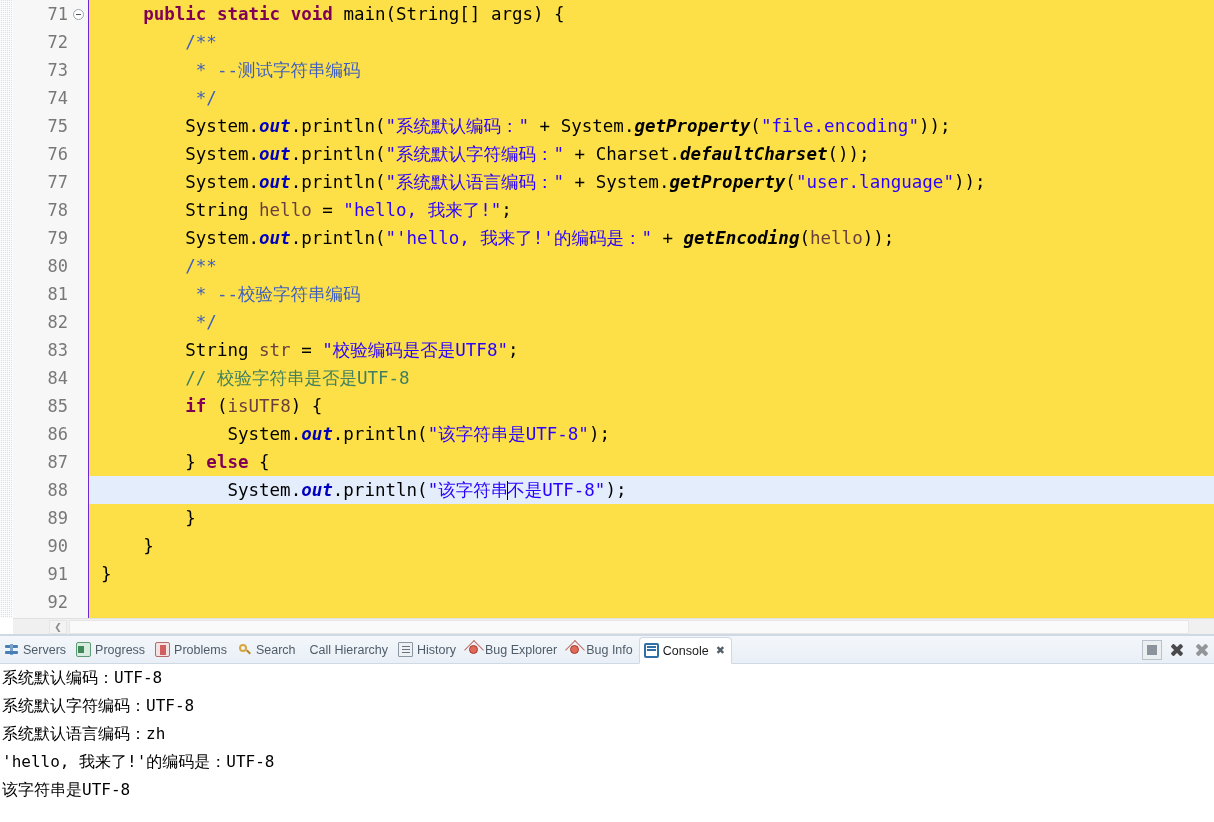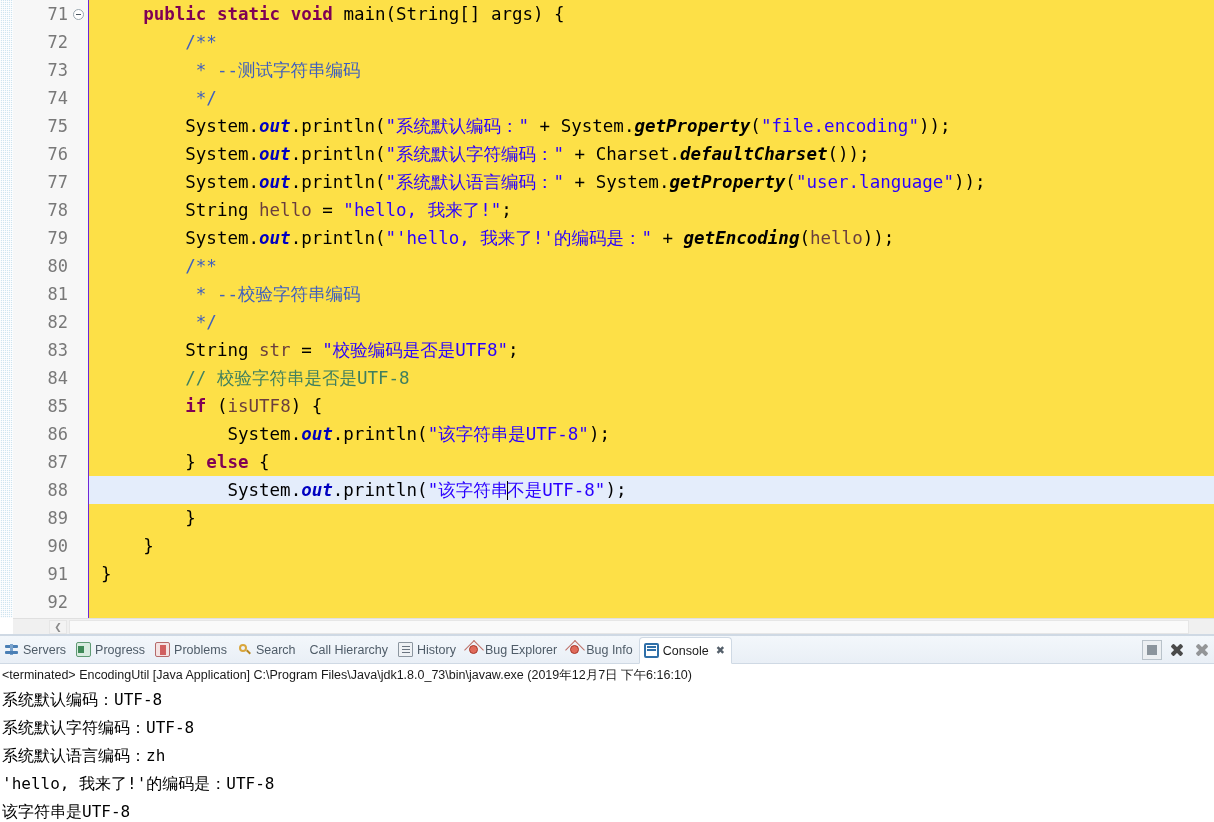--- a/index.html
+++ b/index.html
@@ -402,21 +402,20 @@
           </span>
           <span class="tab-label">Console</span>
           <span class="tab-close">✖</span>
         </div><div class="tool-icons">
         <span class="tool-btn ti-terminate"></span>
         <span class="tool-btn ti-x"></span>
         <span class="tool-btn ti-xx"></span>
       </div>
     </div>
 
-    <div class="console-status">&lt;terminated&gt; EncodingUtil [Java Application] C:\Program Files\Java\jdk1.8.0_73\bin\javaw.exe (2019年12月7日 下午6:16:10)</div>
 
     <div class="console-out" id="console-out">
         <div class="console-line">系统默认编码：UTF-8</div>
         <div class="console-line">系统默认字符编码：UTF-8</div>
         <div class="console-line">系统默认语言编码：zh</div>
         <div class="console-line">'hello, 我来了!'的编码是：UTF-8</div>
         <div class="console-line">该字符串是UTF-8</div>
       </div>
   </div>
 

